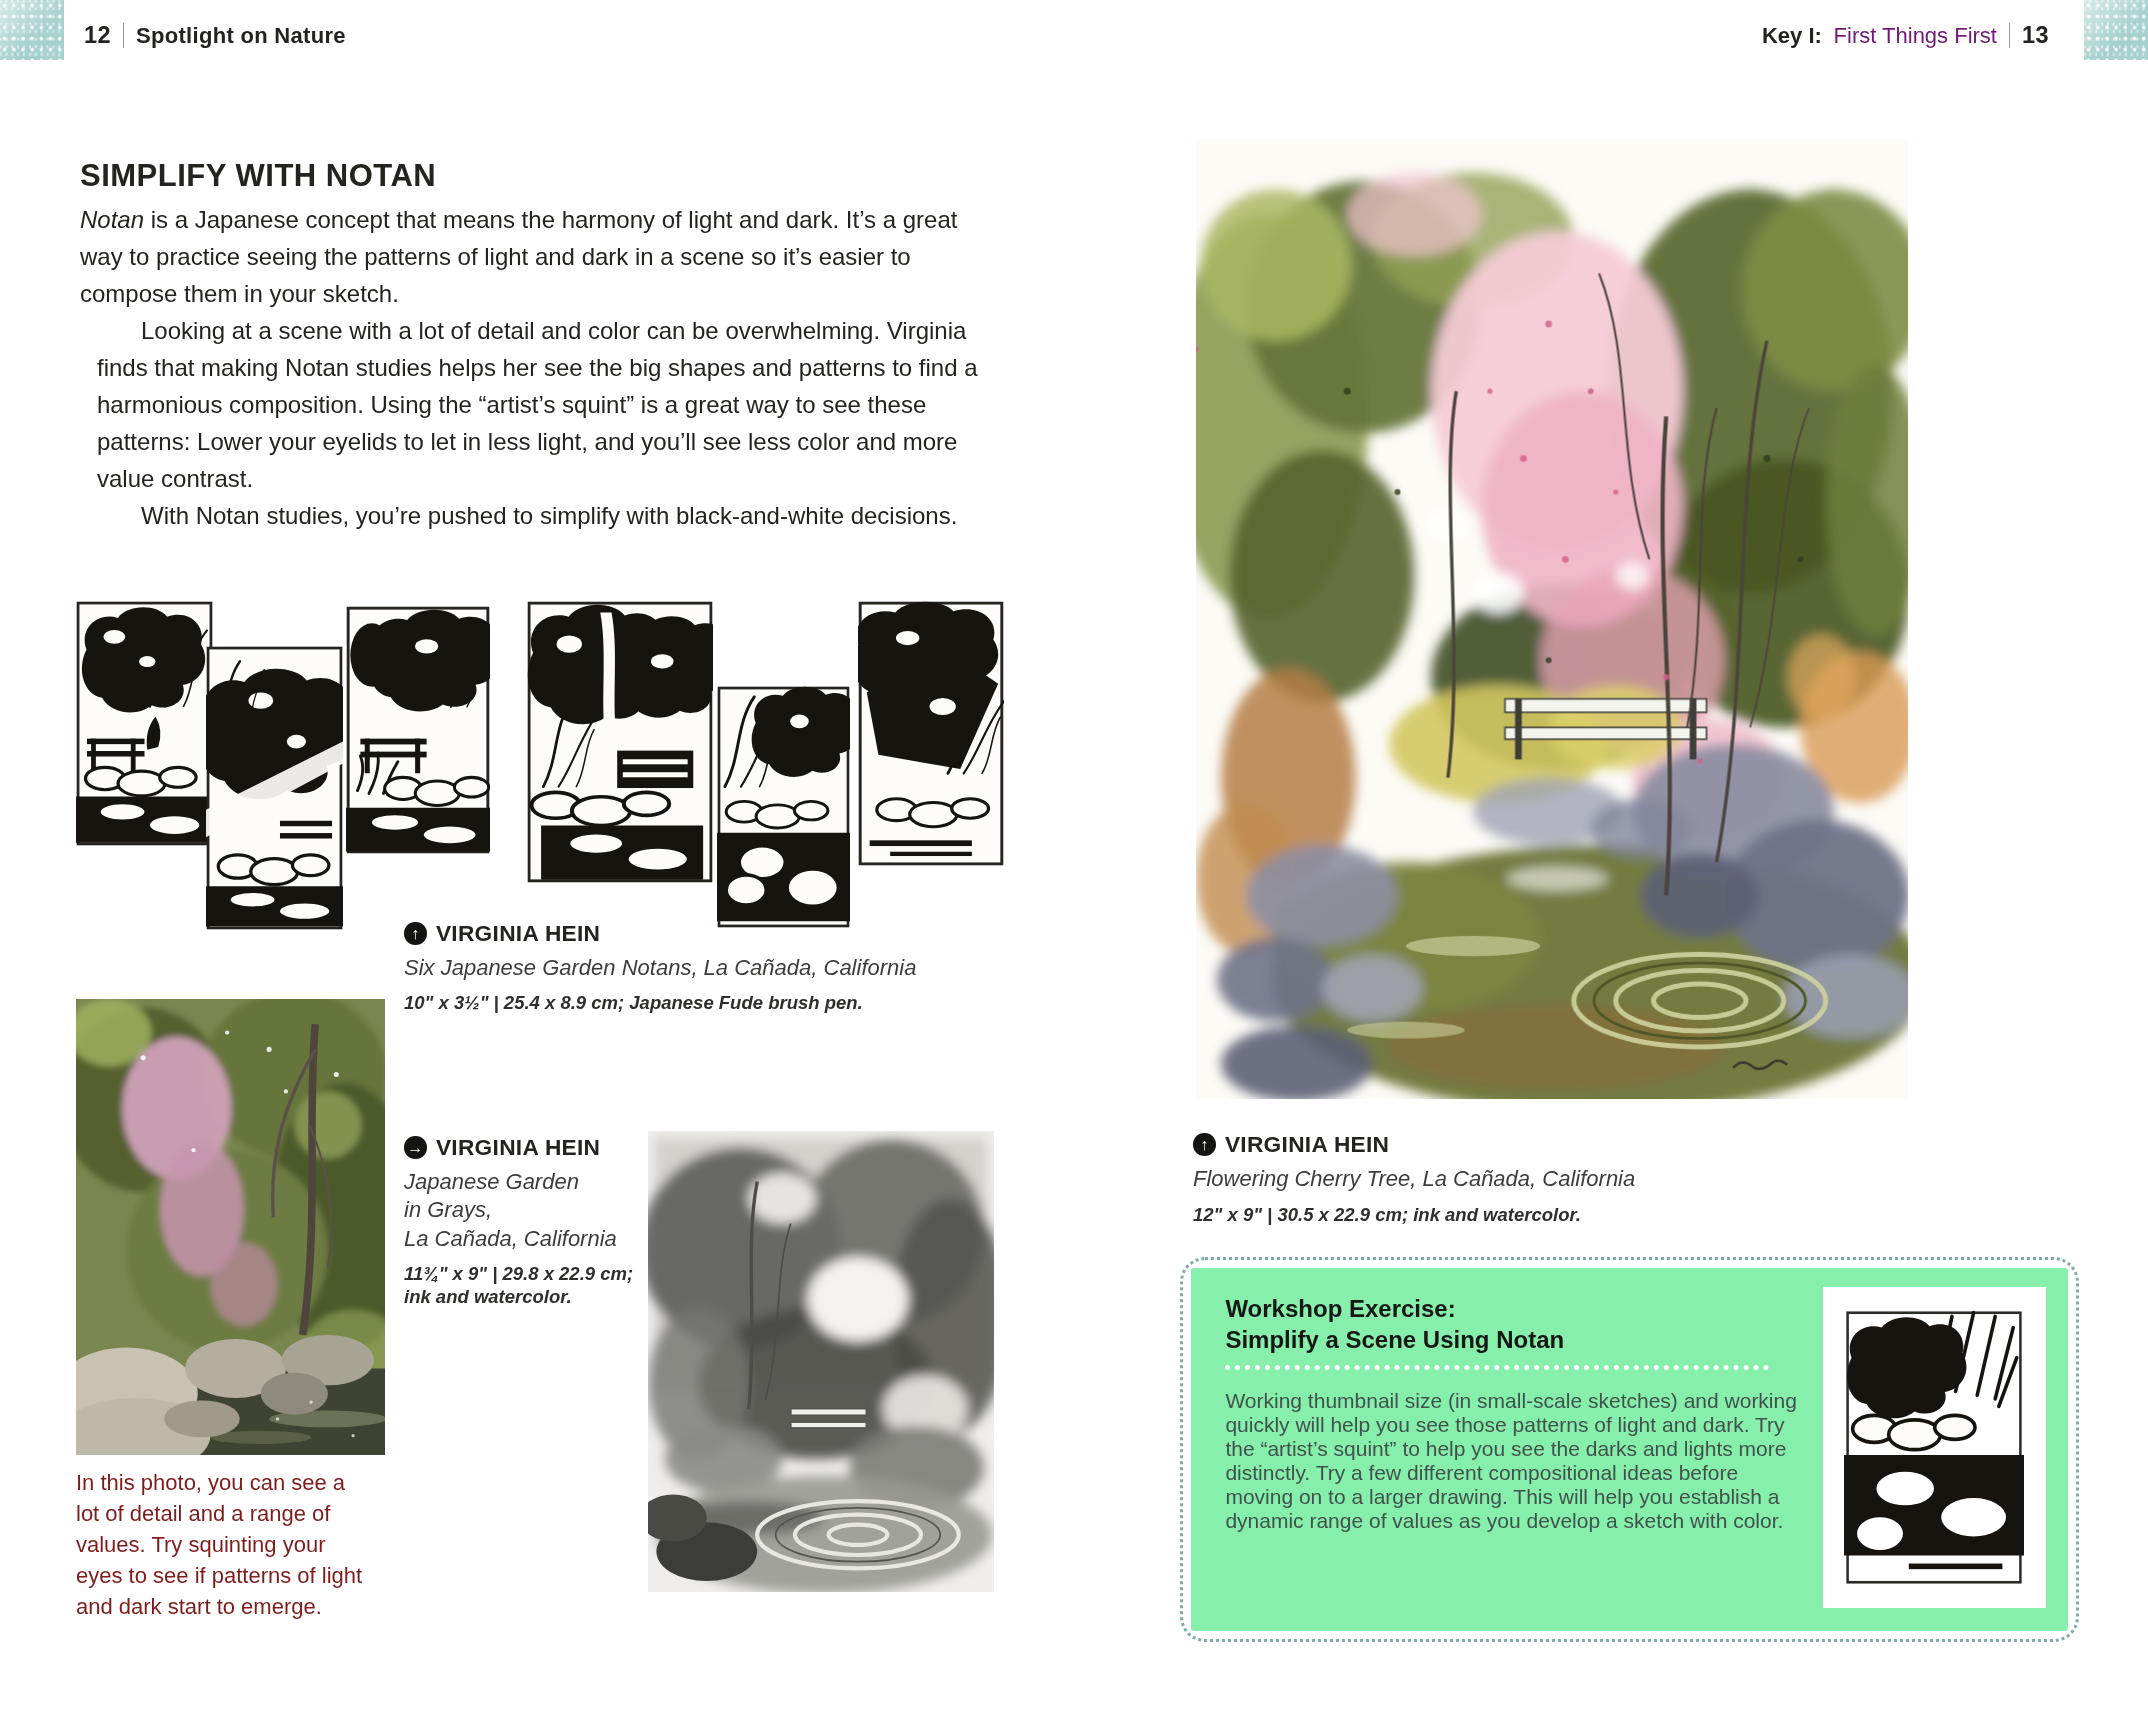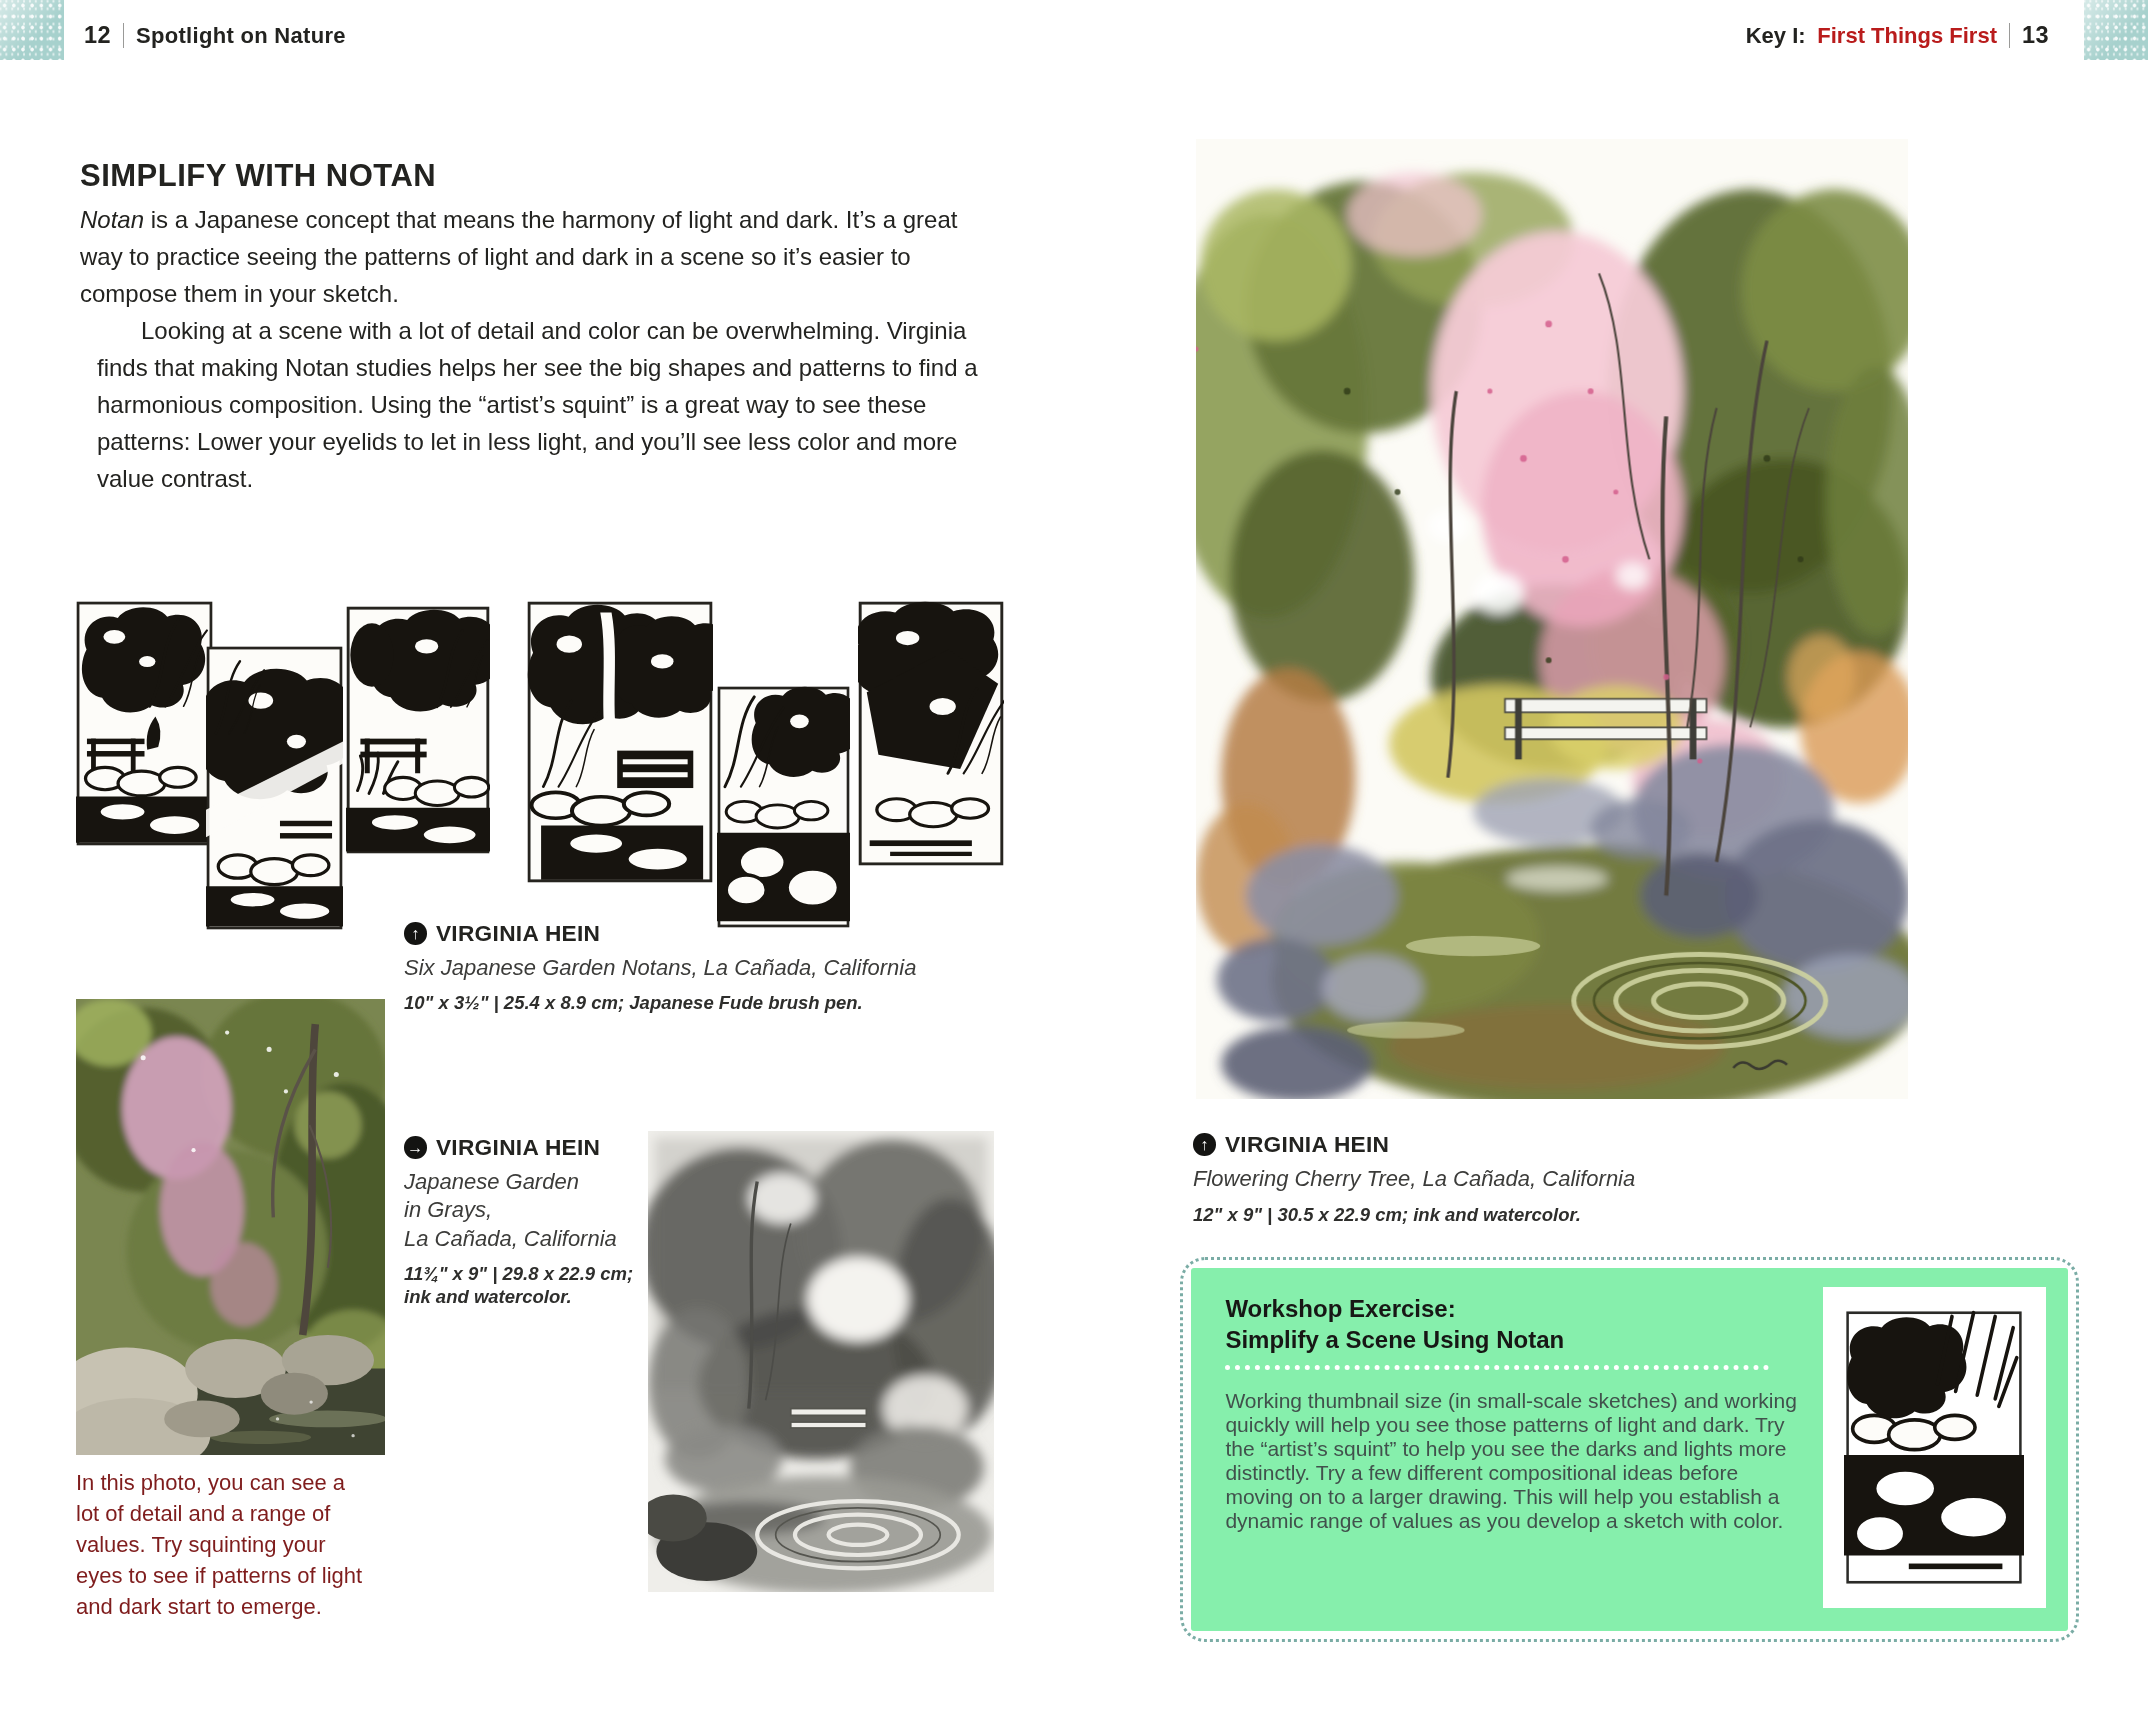--- a/index.html
+++ b/index.html
@@ -13,21 +13,21 @@
       radial-gradient(rgba(255,255,255,.9) 1.3px, transparent 2px),
       radial-gradient(rgba(255,255,255,.6) 0.8px, transparent 1.5px);
     background-size:100% 100%, 9.2px 11px, 5.9px 7.6px;
     background-position:0 0, 0 0, 3.4px 5px;}
   
   .runhead{display:flex;align-items:center;gap:11.7px;font-size:22px;}
   .runhead .pg{font-weight:800;font-size:23.5px;letter-spacing:0.4px;}
   .runhead .div{width:1.7px;height:25px;background:#9a9a98;}
   .runhead .sect{font-weight:700;letter-spacing:0.3px;}
   .runhead .key{font-weight:800;}
-  .runhead .muted{color:#b91c1c;font-weight:700;}
+  .runhead .muted{color:#701a75;font-weight:400;}
   
   .h1{font-size:31px;font-weight:800;letter-spacing:0.5px;text-align:center;}
   .bodytext p{margin:0;font-size:24px;line-height:37px;font-weight:400;color:#232320;}
   .bodytext p.ind{text-indent:44px;margin-left:17px;}
   .bodytext em{font-style:italic;}
   
   .cap-row{display:flex;align-items:center;gap:9.2px;}
   .cap-icon{width:22.7px;height:22.7px;border-radius:50%;background:#141412;color:#ffffff;
     display:flex;align-items:center;justify-content:center;font-size:16px;font-weight:700;line-height:1;}
   .cap-name{font-size:22.7px;font-weight:800;letter-spacing:0.3px;}
@@ -90,20 +90,21 @@
     <span class="muted">First Things First</span>
     <span class="div"></span>
     <span class="pg">13</span>
   </div>
 
   <div class="abs h1" style="left:80px;top:158px">SIMPLIFY WITH NOTAN</div>
 
   <div class="abs bodytext" style="left:80px;top:201px;width:902px">
     <p><em>Notan</em><span> is a Japanese concept that means the harmony of light and dark. It’s a great way to practice seeing the patterns of light and dark in a scene so it’s easier to compose them in your sketch.</span></p>
     <p class="ind">Looking at a scene with a lot of detail and color can be overwhelming. Virginia finds that making Notan studies helps her see the big shapes and patterns to find a harmonious composition. Using the “artist’s squint” is a great way to see these patterns: Lower your eyelids to let in less light, and you’ll see less color and more value contrast.</p>
+    <p class="ind">With Notan studies, you’re pushed to simplify with black-and-white decisions.</p>
   </div>
 
   <div class="abs notan-panel" style="left:76px;top:601px;width:137px;height:245px">
     <svg viewBox="0 0 100 178" preserveAspectRatio="none">
       <rect x="1.5" y="1.5" width="97" height="175" fill="#fdfcf9" stroke="#26241f" stroke-width="2"></rect>
       <use href="#canopy" fill="#17140f" transform="translate(2,4) scale(0.95,0.92)"></use>
       <ellipse cx="28" cy="26" rx="8" ry="5" fill="#fdfcf9"></ellipse>
       <ellipse cx="52" cy="44" rx="6" ry="4" fill="#fdfcf9"></ellipse>
       <use href="#twigs" transform="translate(50,10) scale(0.95)"></use>
       <g fill="#17140f">

